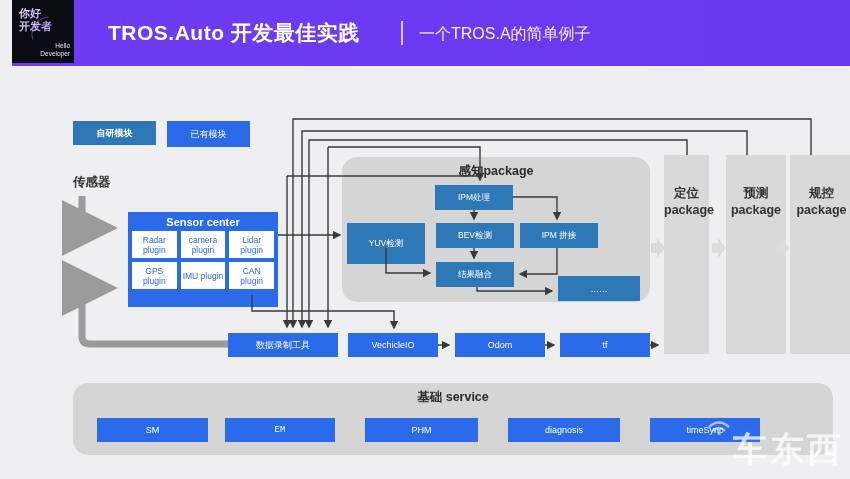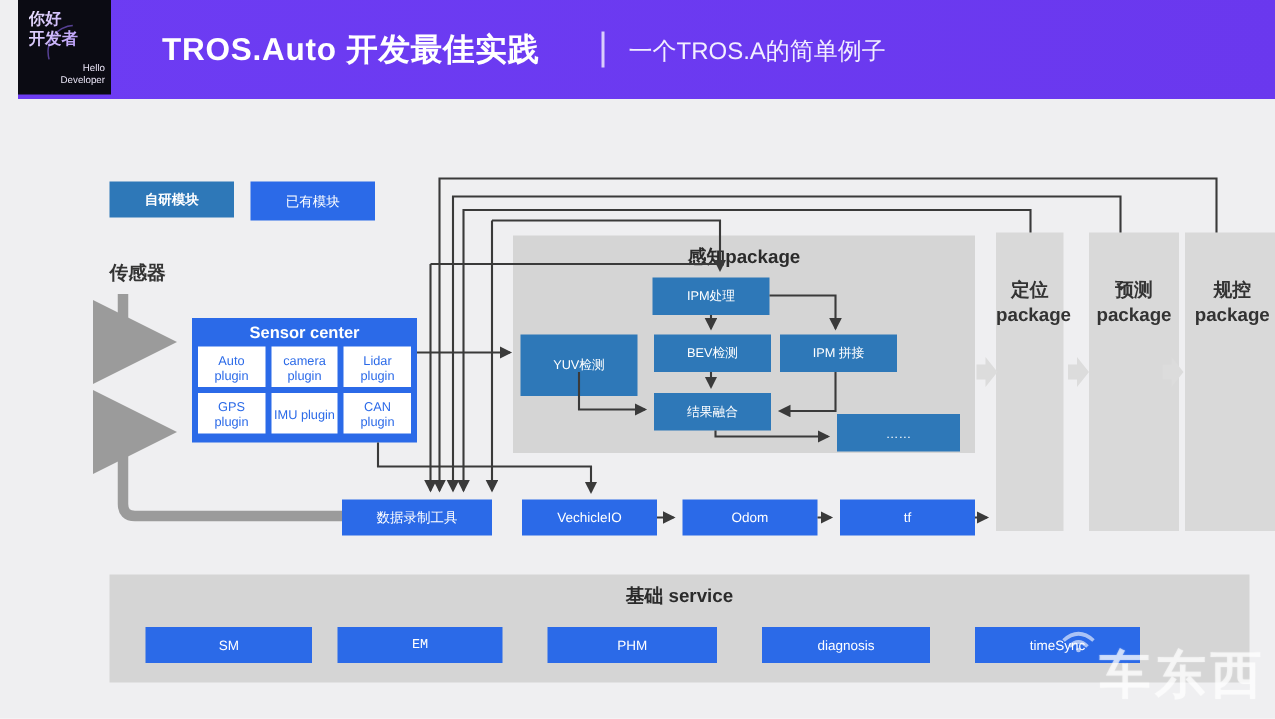--- a/index.html
+++ b/index.html
@@ -16,21 +16,21 @@
   .badge-swoosh{position:absolute;left:18px;top:18px;width:50px;height:40px;border:1px solid rgba(150,110,255,.55);border-color:transparent transparent transparent rgba(150,110,255,.55);border-radius:50%;transform:rotate(35deg);}
   .h-title{position:absolute;left:96px;top:19px;font-size:21px;font-weight:bold;color:#fff;letter-spacing:.5px;}
   .h-sep{position:absolute;left:389px;top:21px;width:2px;height:24px;background:rgba(255,255,255,.75);}
   .h-sub{position:absolute;left:407px;top:24px;font-size:16px;color:#f2eeff;}
 
   
   .bx{display:flex;align-items:center;justify-content:center;text-align:center;color:#fff;}
   .blue{background:var(--blue_bright,#2b6ae8);}
   .steel{background:var(--blue_steel,#2e78b8);}
   .f9{font-size:9px;} .f8{font-size:8.5px;}
-  .panel{background:var(--panel_gray,#d5d5d5);}
+  .panel{background:var(--panel_gray,#d5d5d5);border-radius:15px;}
   .panel-title{position:absolute;top:6px;left:0;right:0;text-align:center;font-size:12.5px;font-weight:bold;color:#2b2b2b;}
   .col-pkg{background:#d9d9d9;text-align:center;padding-top:30px;font-size:12.5px;font-weight:bold;color:#333;line-height:17px;}
   .lbl{font-size:12.5px;font-weight:bold;color:#333;}
 
   
   .sc{background:var(--blue_bright,#2b6ae8);padding:3px 4px 4px 4px;}
   .sc-title{text-align:center;color:#fff;font-weight:bold;font-size:11px;margin:1px 0 3px 0;}
   .sc-grid{display:grid;grid-template-columns:repeat(3,1fr);gap:4px;}
   .chip{background:#fff;color:var(--blue_bright,#2b6ae8);font-size:8.5px;line-height:10px;height:27px;display:flex;align-items:center;justify-content:center;text-align:center;padding:0 2px;}
 
@@ -56,33 +56,33 @@
     <div class="h-title">TROS.Auto 开发最佳实践</div>
     <div class="h-sep"></div>
     <div class="h-sub">一个TROS.A的简单例子</div>
   </div>
 
   <div class="abs bx steel f9" style="left:73px;top:121px;width:83px;height:24px;font-weight:bold;">自研模块</div>
   <div class="abs bx blue f9" style="left:167px;top:121px;width:83px;height:26px;">已有模块</div>
 
   <div class="abs lbl" style="left:73px;top:174px;">传感器</div>
 
-  <div class="abs sc" style="left:128px;top:212px;width:150px;height:83px;">
+  <div class="abs sc" style="left:128px;top:212px;width:150px;height:95px;">
     <div class="sc-title">Sensor center</div>
     <div class="sc-grid">
-      <div class="chip">Auto plugin</div>
+      <div class="chip">Radar plugin</div>
       <div class="chip">camera plugin</div>
       <div class="chip">Lidar plugin</div>
       <div class="chip">GPS plugin</div>
       <div class="chip">IMU plugin</div>
       <div class="chip">CAN plugin</div>
     </div>
   </div>
 
-  <div class="abs bx blue f9" style="left:228px;top:333px;width:100px;height:24px;">数据录制工具</div>
+  <div class="abs bx blue f9" style="left:228px;top:333px;width:110px;height:24px;">数据录制工具</div>
 
   <div class="abs bx blue f9" style="left:348px;top:333px;width:90px;height:24px;">VechicleIO</div>
   <div class="abs bx blue f9" style="left:455px;top:333px;width:90px;height:24px;">Odom</div>
   <div class="abs bx blue f9" style="left:560px;top:333px;width:90px;height:24px;">tf</div>
 
   <div class="abs panel" style="left:342px;top:157px;width:308px;height:145px;">
     <div class="panel-title">感知package</div>
   </div>
   <div class="abs bx steel f8" style="left:435px;top:185px;width:78px;height:25px;">IPM处理</div>
   <div class="abs bx steel f8" style="left:347px;top:223px;width:78px;height:41px;">YUV检测</div>

